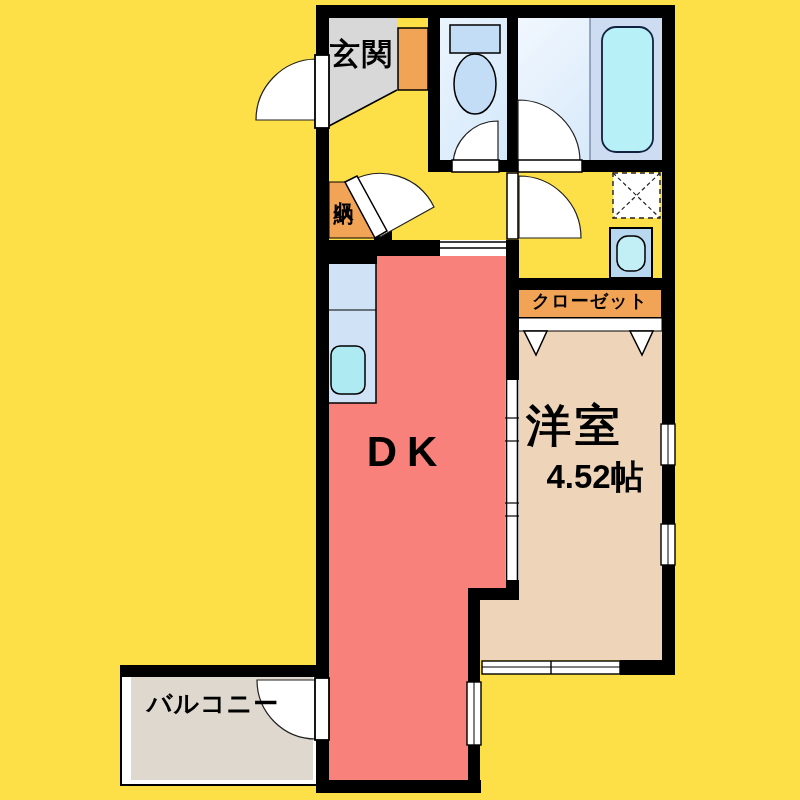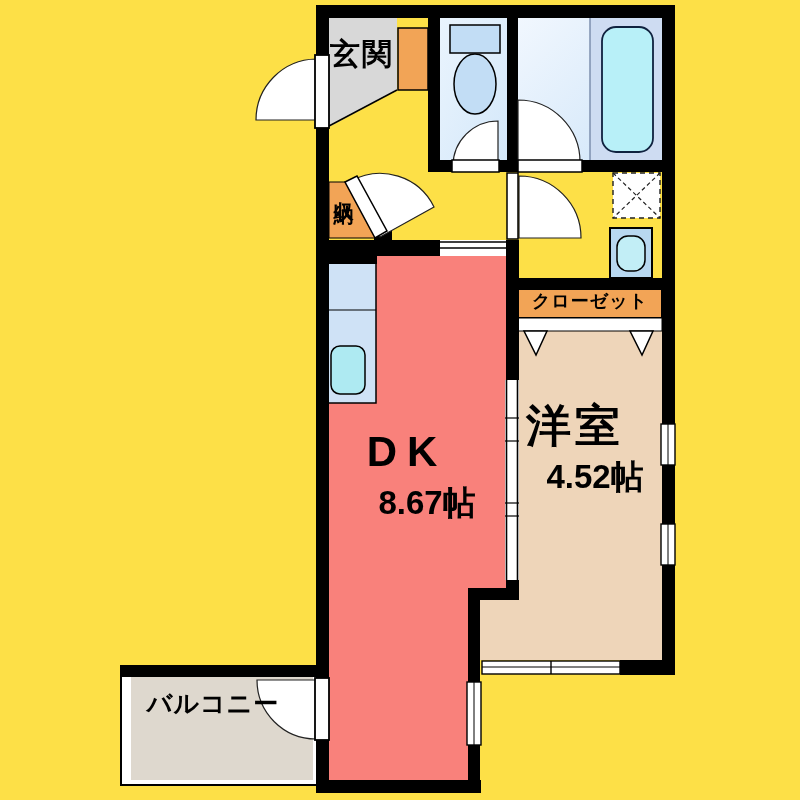--- a/index.html
+++ b/index.html
@@ -183,17 +183,16 @@
   <g>
     <polygon points="524,331 547,331 536,355" fill="#fff" stroke="#000" stroke-width="1.5"></polygon>
     <polygon points="630,331 653,331 642,355" fill="#fff" stroke="#000" stroke-width="1.5"></polygon>
   </g>
 </svg>
 
   <div class="lbl lbl-genkan">玄関</div>
   <div class="lbl lbl-storage">収納</div>
   <div class="lbl lbl-closet">クローゼット</div>
   <div class="lbl lbl-dk">DK</div>
-  <div class="lbl lbl-dk-size">8.67帖</div>
   <div class="lbl lbl-west">洋室</div>
   <div class="lbl lbl-west-size">4.52帖</div>
   <div class="lbl lbl-balcony">バルコニー</div>
 </div>
 
 </body></html>

